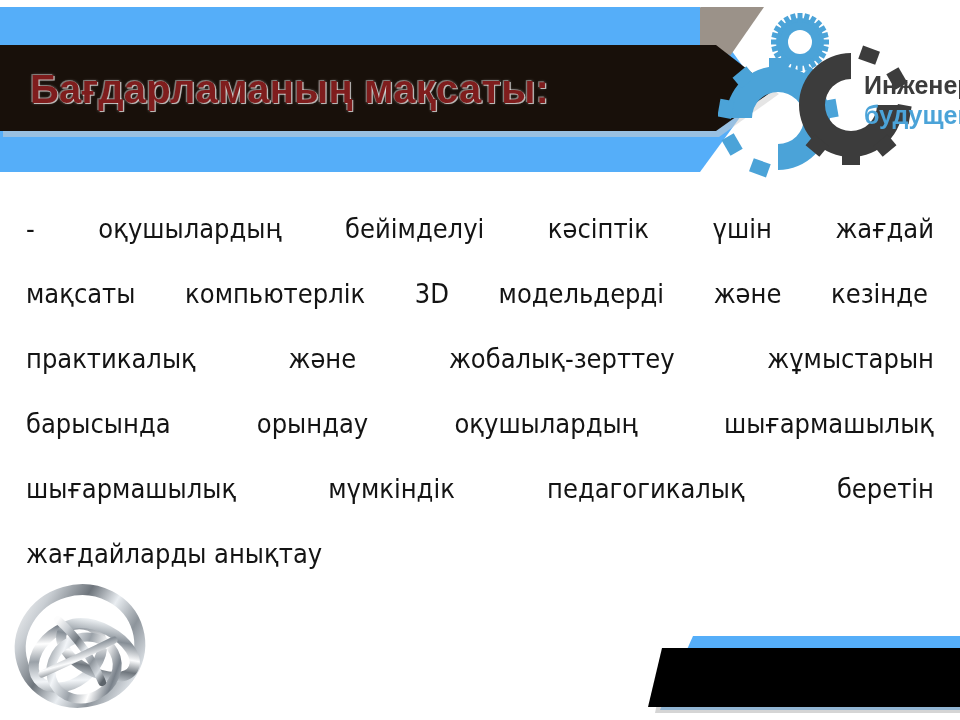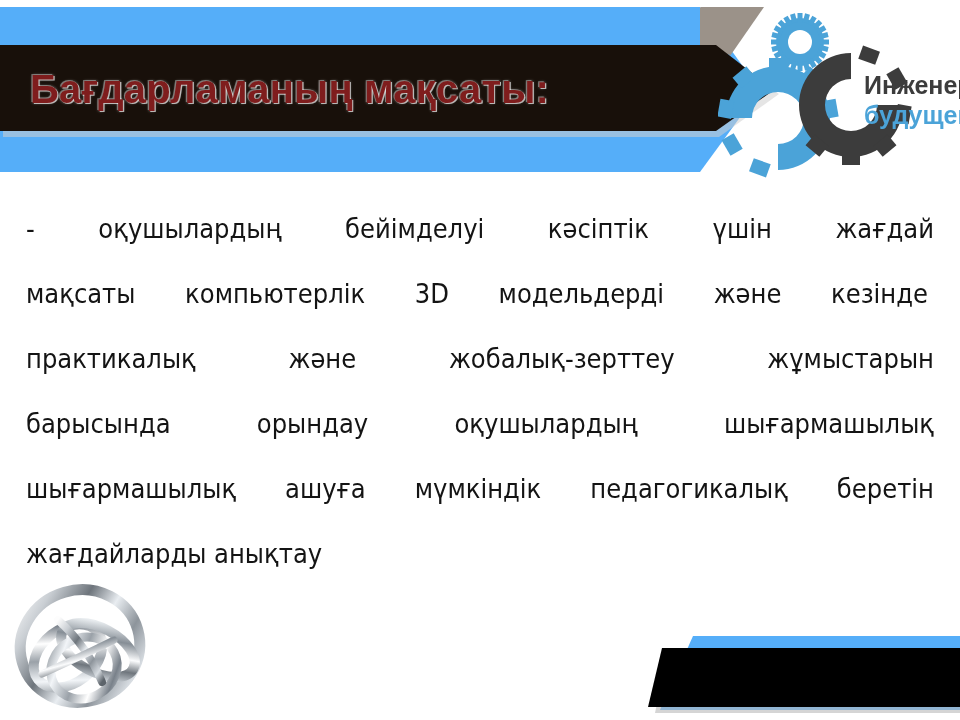--- a/index.html
+++ b/index.html
@@ -218,21 +218,20 @@
       <span class="w">жұмыстарын</span>
     </div>
     <div class="body-line justified">
       <span class="w">барысында</span>
       <span class="w">орындау</span>
       <span class="w">оқушылардың</span>
       <span class="w">шығармашылық</span>
     </div>
     <div class="body-line justified">
       <span class="w">шығармашылық</span>
-      <span class="w">ашуға</span>
       <span class="w">мүмкіндік</span>
       <span class="w">педагогикалық</span>
       <span class="w">беретін</span>
     </div>
     <div class="body-line">жағдайларды  анықтау</div>
   </div>
 
   <div class="knot">
     <svg width="156" height="142" viewBox="0 0 156 142" xmlns="http://www.w3.org/2000/svg">
       <defs>

